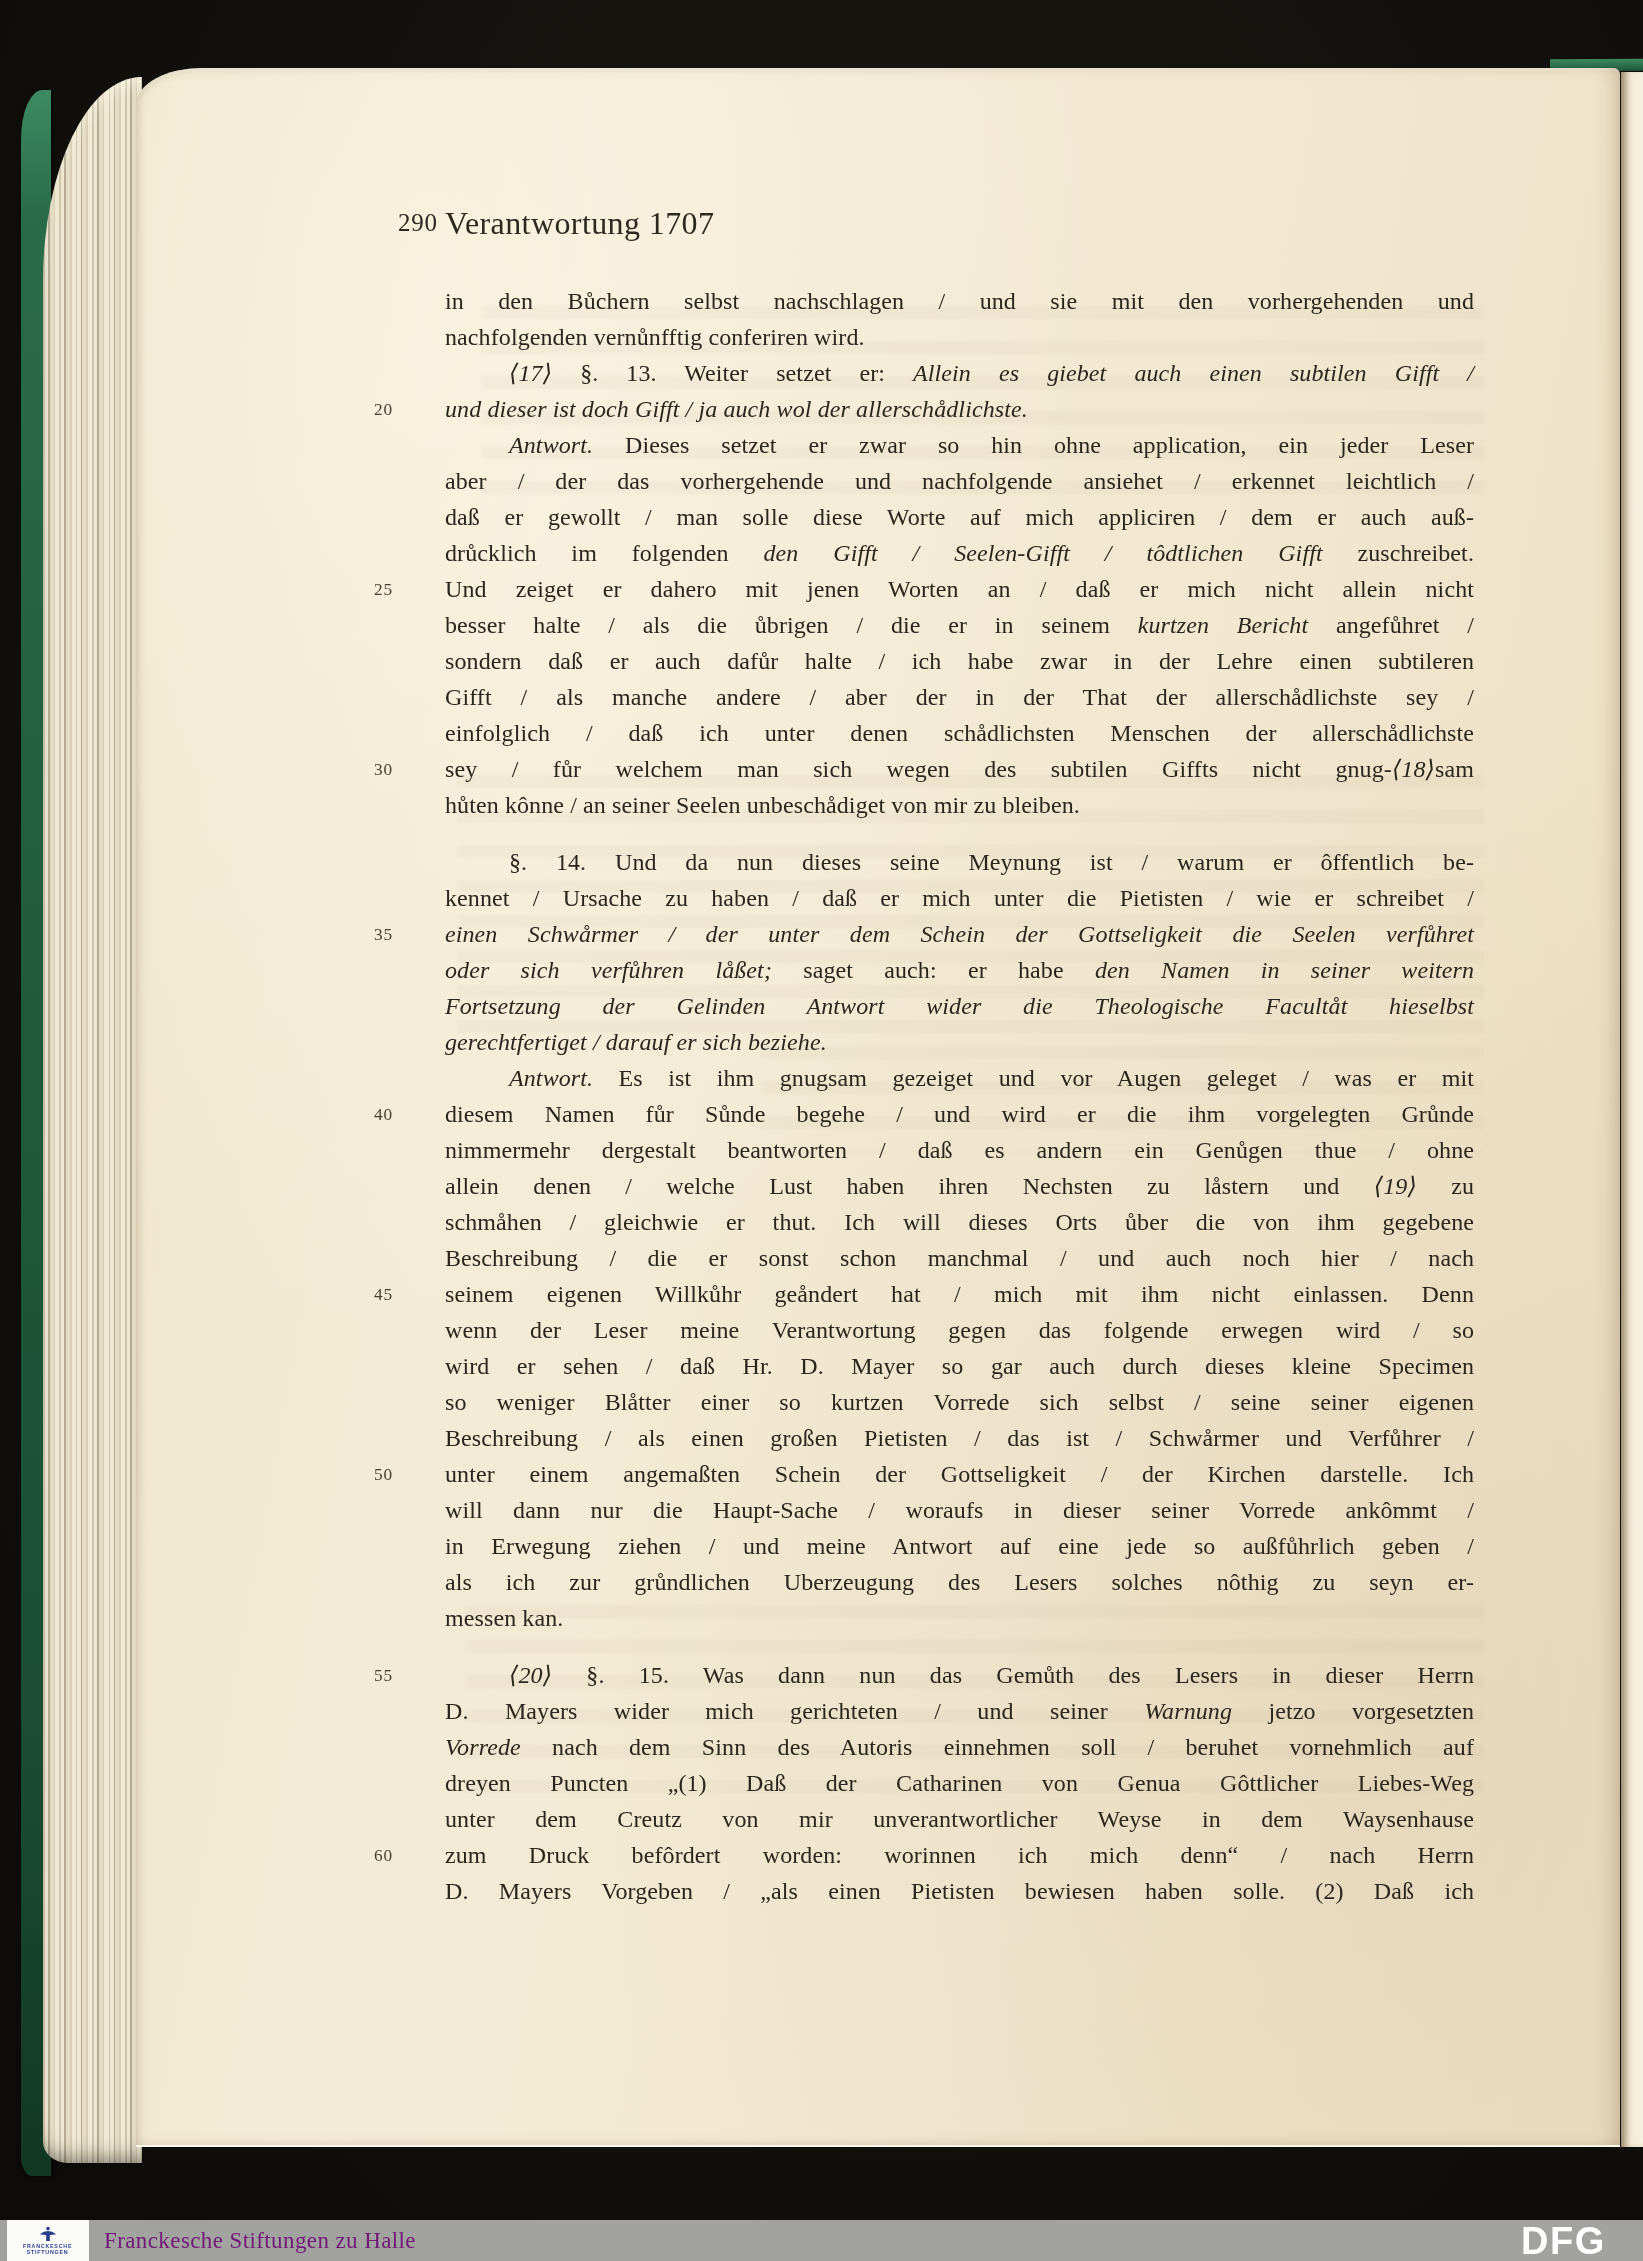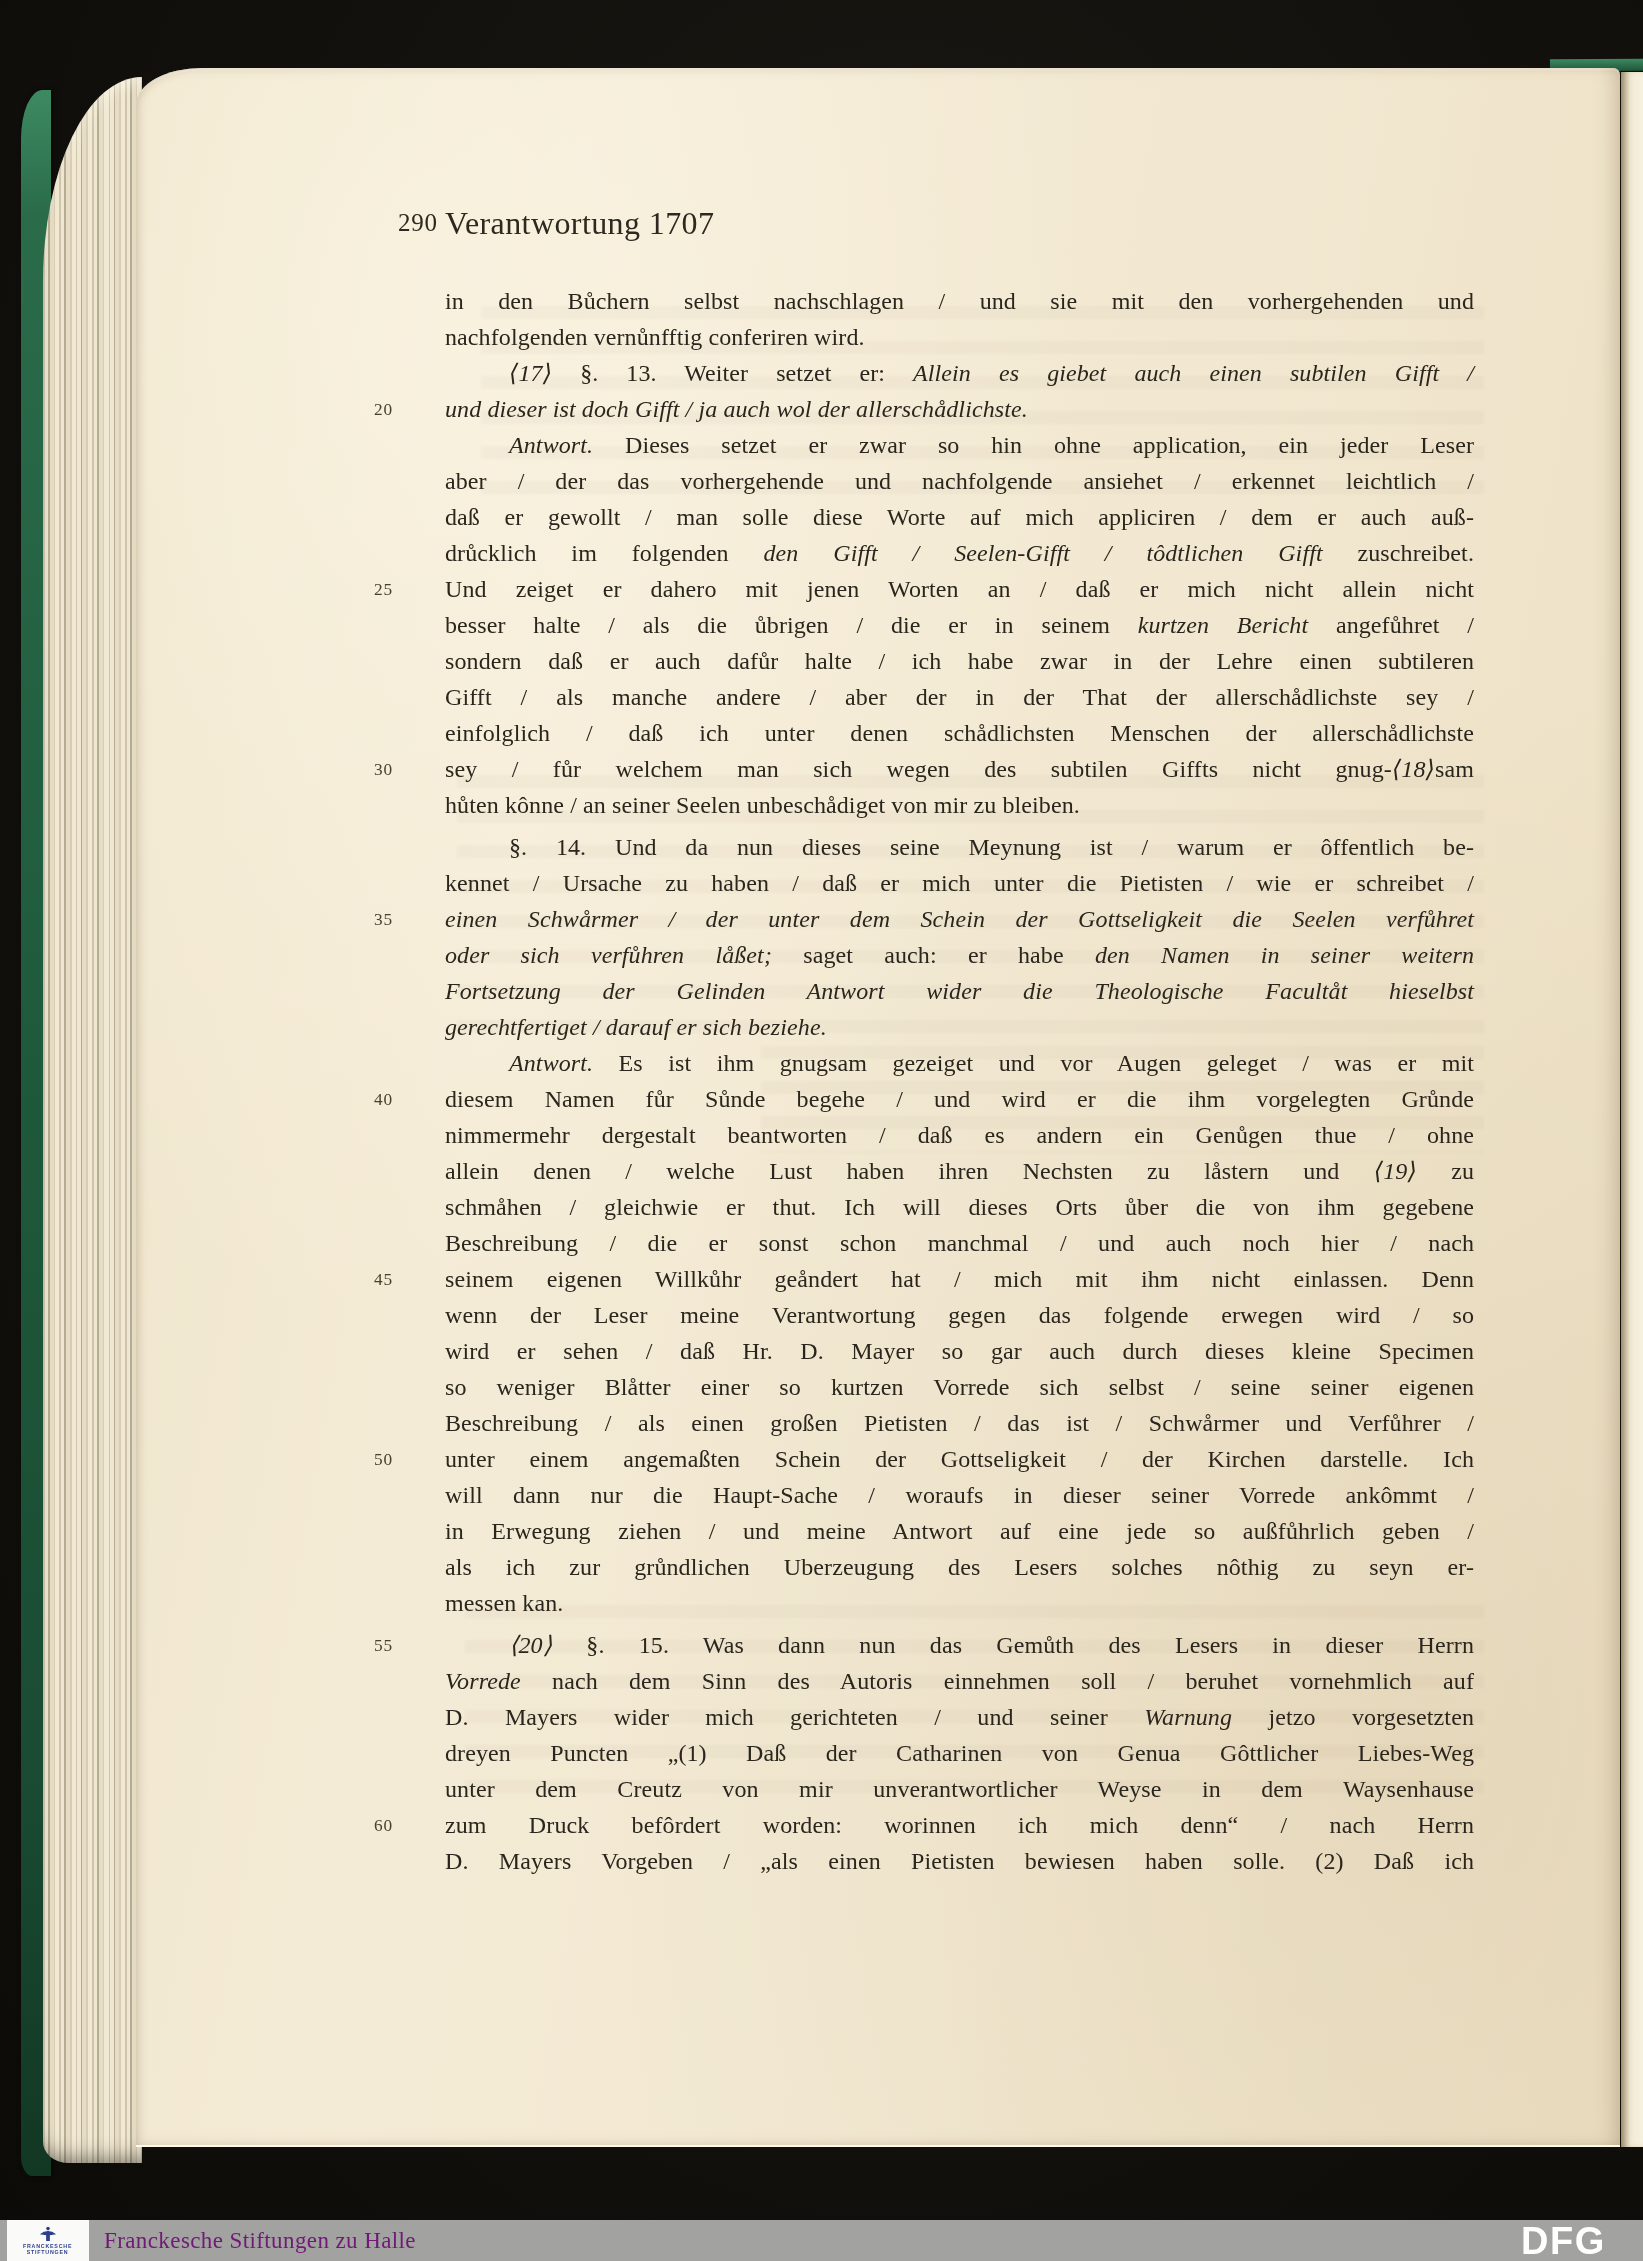--- a/index.html
+++ b/index.html
@@ -48,21 +48,21 @@
   .pagenum{position:absolute;left:238px;top:141px;font-size:25px;line-height:28px;color:#2e2920;
            letter-spacing:0.8px;margin-left:24px;}
   .runhead{position:absolute;left:309px;top:141px;width:1029px;
            font-size:32px;line-height:28px;color:#2e2920;letter-spacing:0.4px;}
 
   .textblock{position:absolute;left:309px;top:215px;width:1029px;color:#2b261d;}
   .line{position:relative;height:36px;line-height:36px;font-size:24px;white-space:nowrap;
         letter-spacing:0.1px;}
   .line.j{white-space:normal;text-align:justify;text-align-last:justify;}
   .line.ind{padding-left:64px;}
-  .line.gap{margin-top:6px;font-family:Liberation Serif, serif;}
+  .line.gap{margin-top:21px;}
   .line .no{position:absolute;left:-71px;top:0.8px;width:38px;text-align:left;
             font-size:17.3px;color:#47412f;letter-spacing:0.8px;}
   .it{font-style:italic;}
 
   
   .footerbar{position:absolute;left:0;top:2220px;width:1644px;height:41px;background:#a2a2a1;}
   .logobox{position:absolute;left:6.6px;top:0;width:82px;height:41px;background:#fafaf8;
            display:flex;flex-direction:column;align-items:center;justify-content:center;}
   .logobox svg{display:block;margin-bottom:0.8px;}
   .logocap{font-family:"Liberation Sans","DejaVu Sans",sans-serif;font-size:5.3px;line-height:6.2px;
@@ -123,22 +123,22 @@
         <div class="line j"><span>wenn der Leser meine Verantwortung gegen das folgende erwegen wird / so</span></div>
         <div class="line j"><span>wird er sehen / daß Hr. D. Mayer so gar auch durch dieses kleine Specimen</span></div>
         <div class="line j"><span>so weniger Blåtter einer so kurtzen Vorrede sich selbst / seine seiner eigenen</span></div>
         <div class="line j"><span>Beschreibung / als einen großen Pietisten / das ist / Schwårmer und Verfůhrer /</span></div>
         <div class="line j"><span class="no">50</span><span>unter einem angemaßten Schein der Gottseligkeit / der Kirchen darstelle. Ich</span></div>
         <div class="line j"><span>will dann nur die Haupt-Sache / woraufs in dieser seiner Vorrede ankômmt /</span></div>
         <div class="line j"><span>in Erwegung ziehen / und meine Antwort auf eine jede so außfůhrlich geben /</span></div>
         <div class="line j"><span>als ich zur grůndlichen Uberzeugung des Lesers solches nôthig zu seyn er-</span></div>
         <div class="line"><span>messen kan.</span></div>
         <div class="line j ind gap"><span class="no">55</span><span class="it">⟨20⟩</span><span> §. 15. Was dann nun das Gemůth des Lesers in dieser Herrn</span></div>
+        <div class="line j"><span>D. Mayers wider mich gerichteten / und seiner </span><span class="it">Warnung</span><span> jetzo vorgesetzten</span></div>
         <div class="line j"><span class="it">Vorrede</span><span> nach dem Sinn des Autoris einnehmen soll / beruhet vornehmlich auf</span></div>
-        <div class="line j"><span>D. Mayers wider mich gerichteten / und seiner </span><span class="it">Warnung</span><span> jetzo vorgesetzten</span></div>
         <div class="line j"><span>dreyen Puncten „(1) Daß der Catharinen von Genua Gôttlicher Liebes-Weg</span></div>
         <div class="line j"><span>unter dem Creutz von mir unverantwortlicher Weyse in dem Waysenhause</span></div>
         <div class="line j"><span class="no">60</span><span>zum Druck befôrdert worden: worinnen ich mich denn“ / nach Herrn</span></div>
         <div class="line j"><span>D. Mayers Vorgeben / „als einen Pietisten bewiesen haben solle. (2) Daß ich</span></div>
       </div>
   </div>
 
   <div class="sliver"></div>
 
   <div class="footerbar">

